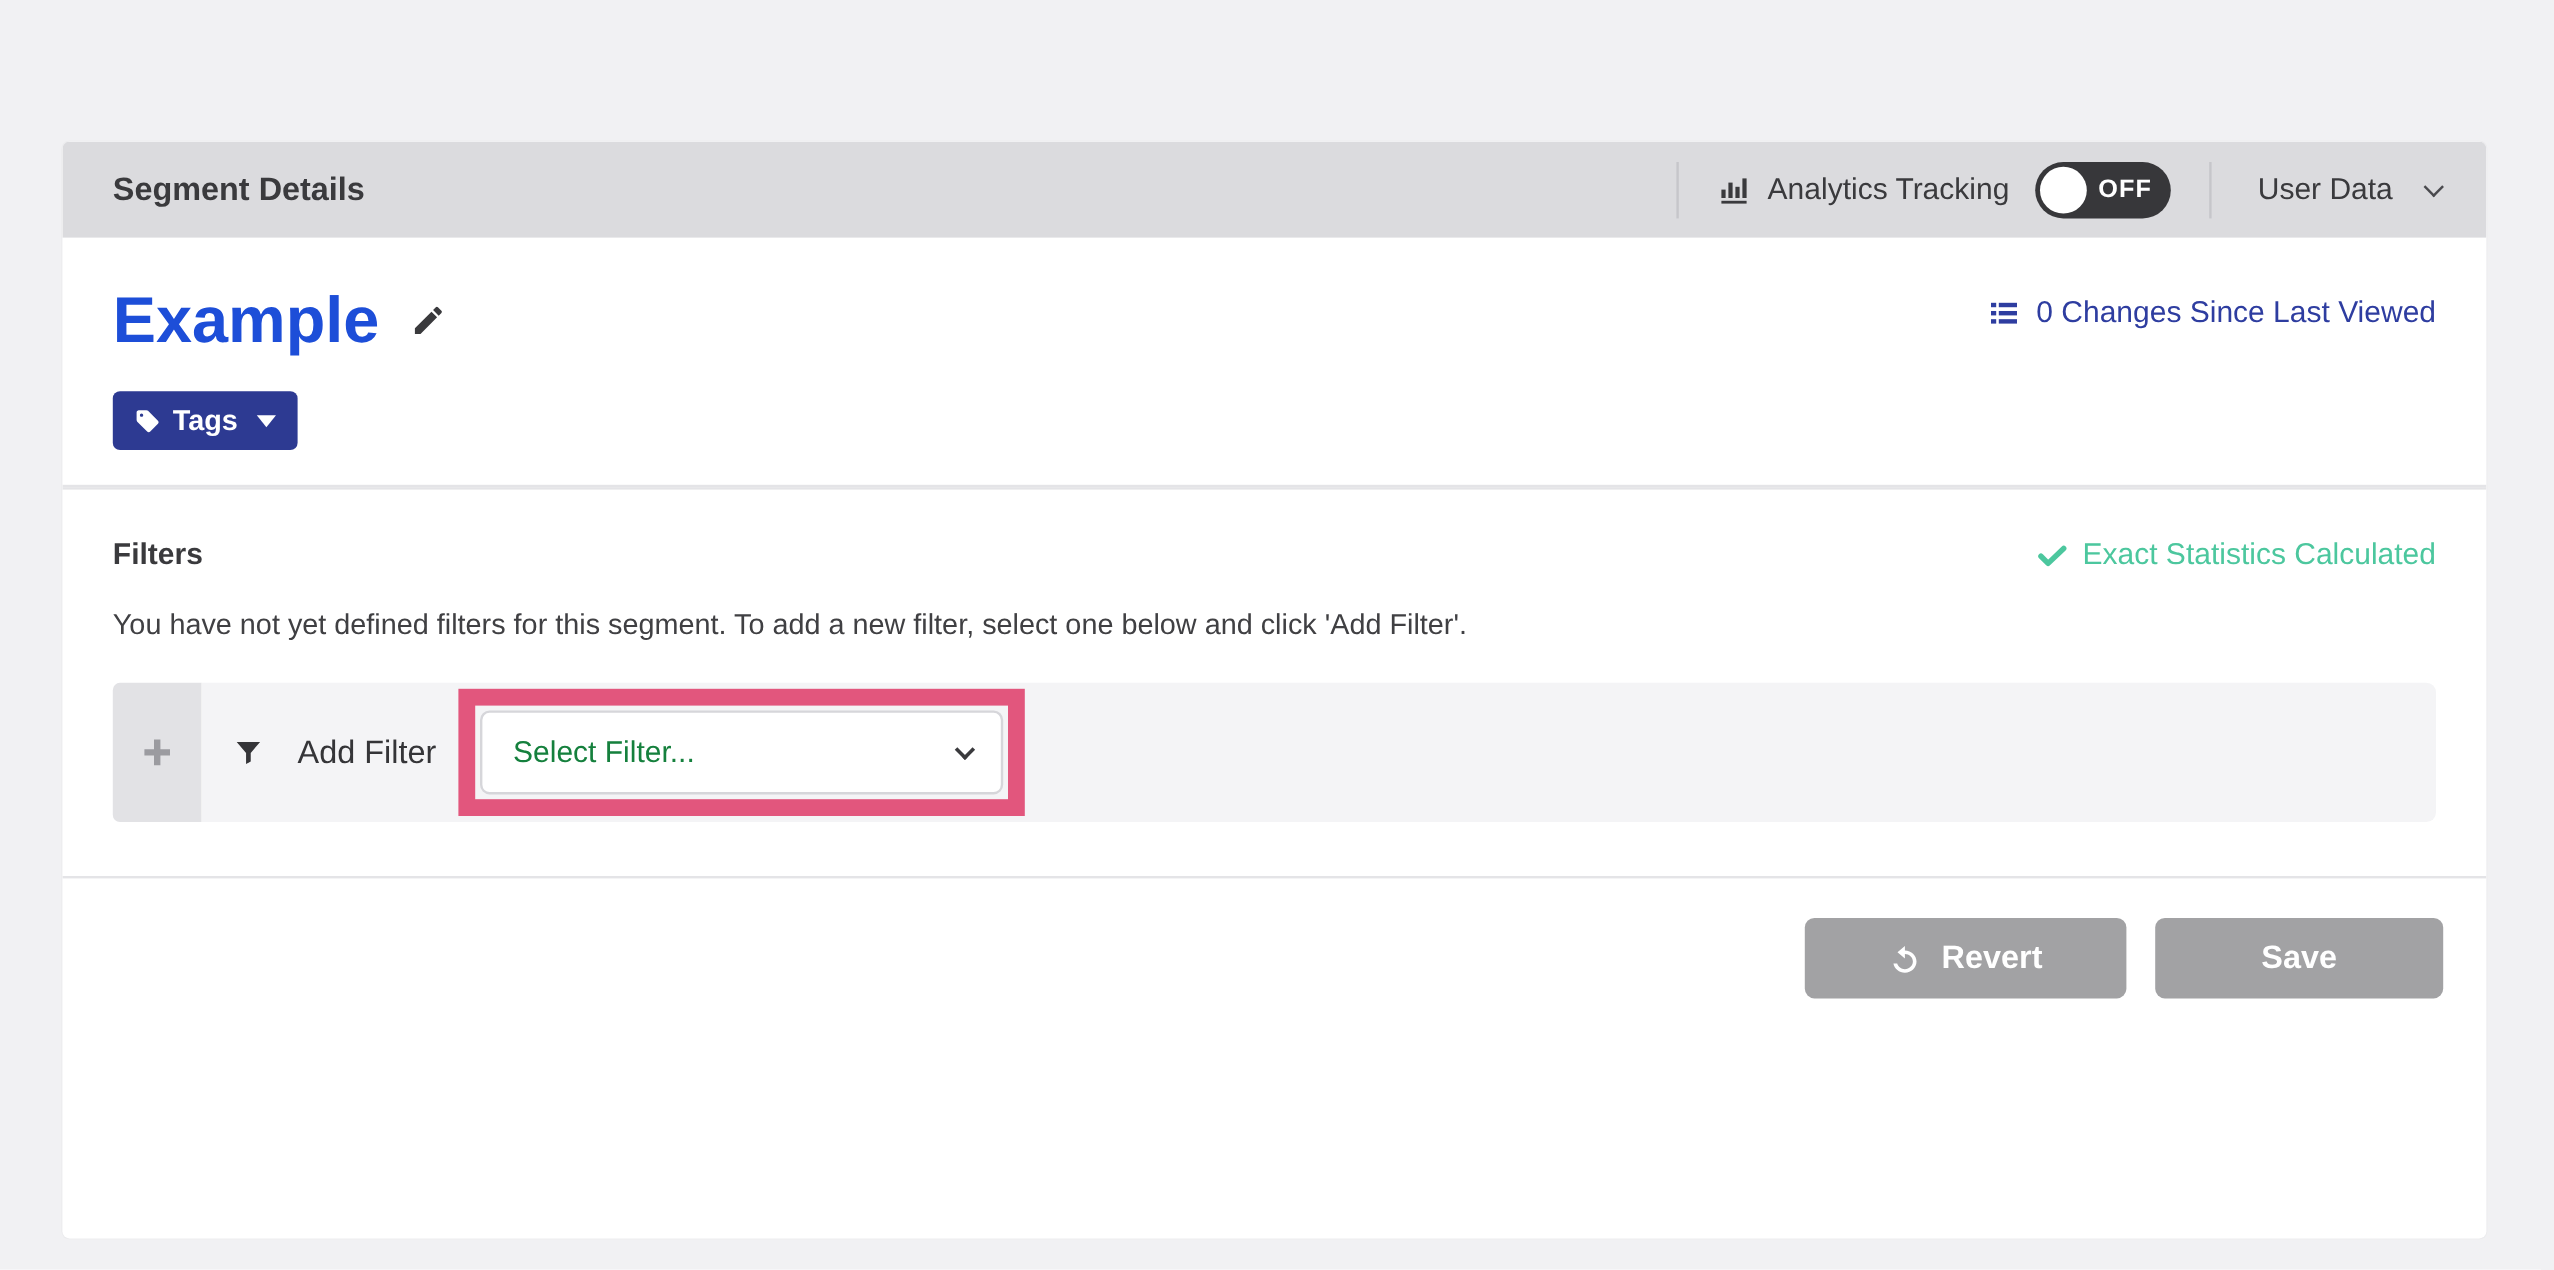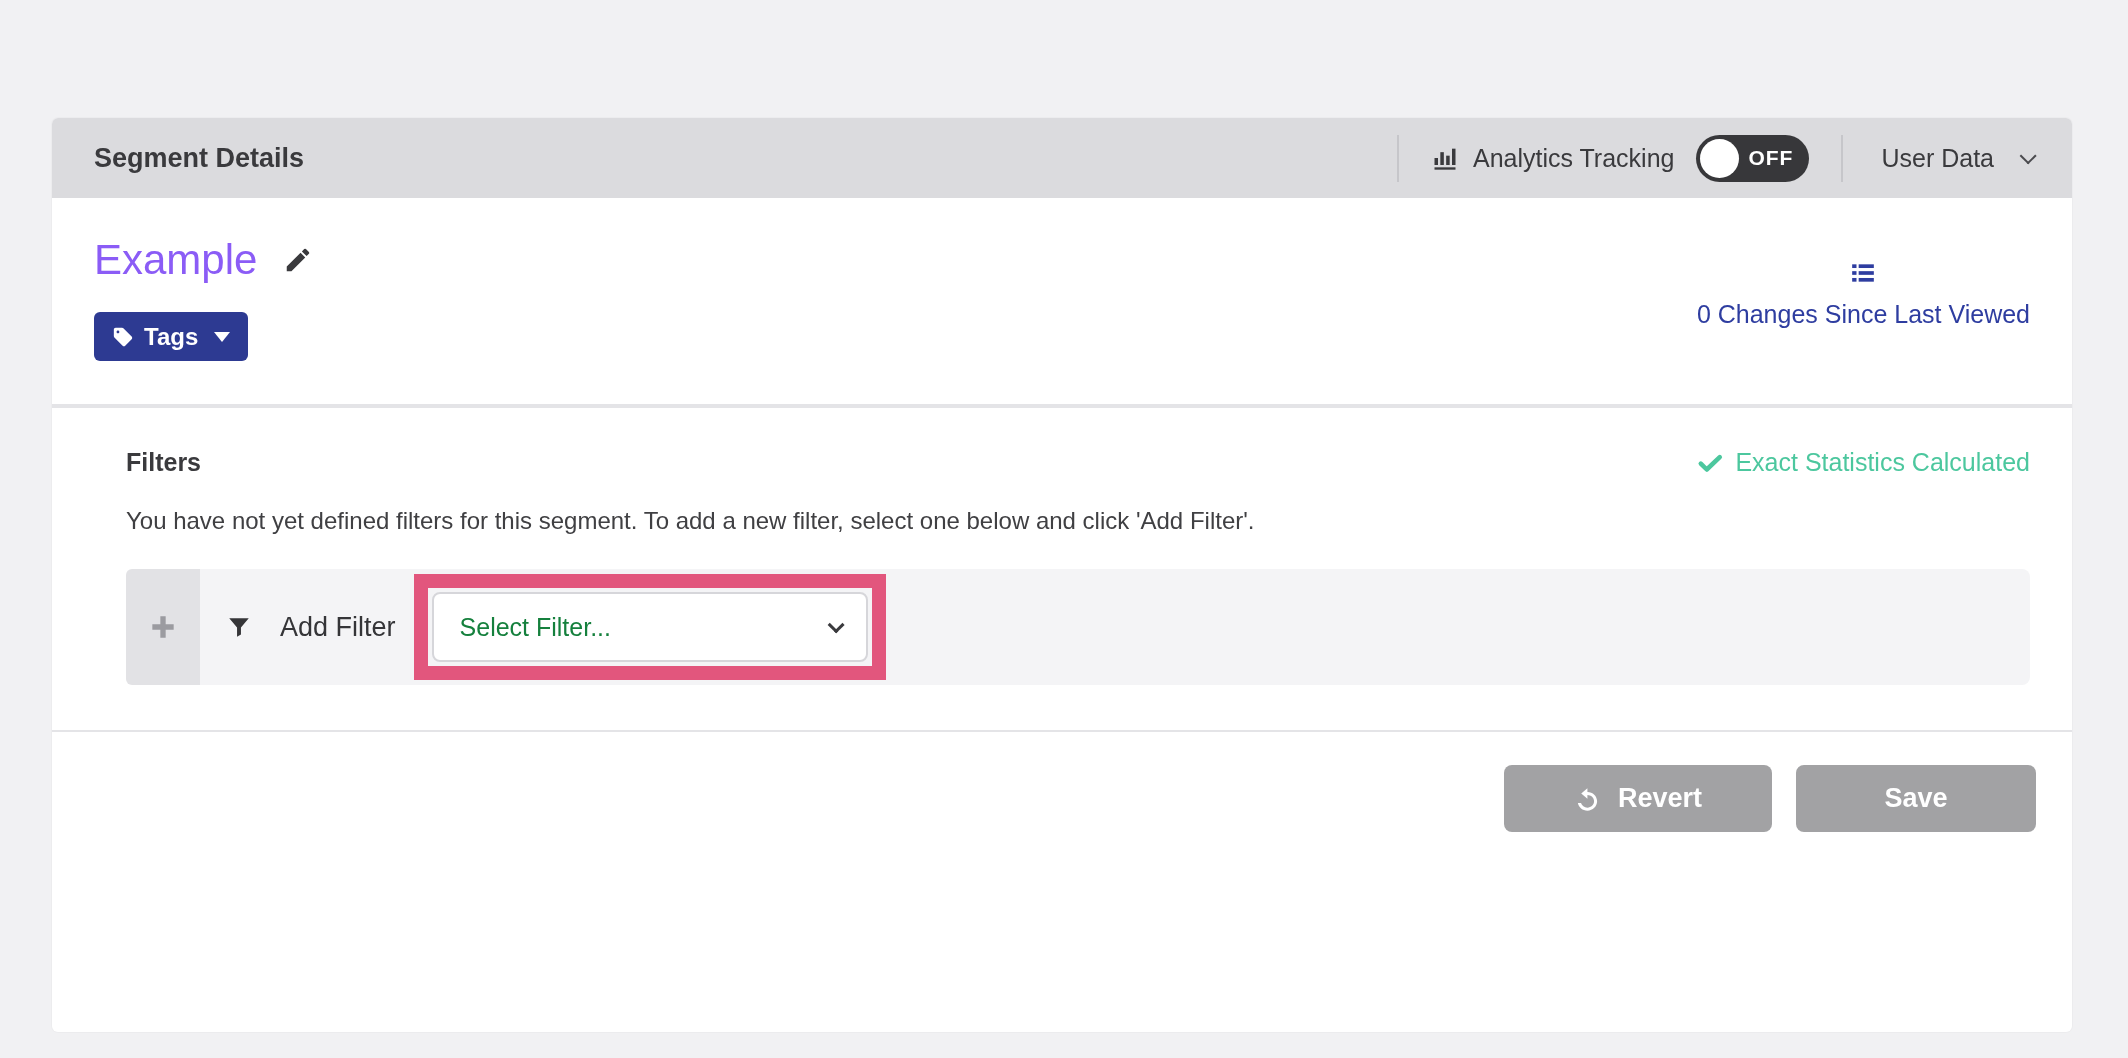--- a/index.html
+++ b/index.html
@@ -86,26 +86,26 @@
   }
   .userdata-block{
     display:flex;align-items:center;gap:26px;padding:0 40px 0 38px;
     font-size:25px;color:#3a3a3d;cursor:pointer;
   }
   .userdata-block .chev{border-width:2.5px;color:#4a4a4e;}
 
   
   .section-title{position:relative;height:206px;padding:38px 42px 0;}
   .name-row{display:flex;align-items:center;gap:26px;}
-  .segment-name{font-size:42px;font-weight:400;color:#8b5cf6;}
+  .segment-name{font-size:54px;font-weight:700;color:#1d4ed8;}
   .pencil-icon{width:30px;height:30px;cursor:pointer;}
   .changes-link{
-    position:absolute;right:42px;top:62px;
+    position:absolute;right:42px;top:48px;
     display:flex;align-items:center;gap:14px;
-    color:var(--link-blue);font-size:25px;cursor:pointer;flex-direction:column;
+    color:var(--link-blue);font-size:25px;cursor:pointer;
   }
   .tags-btn{
     margin-top:28px;min-width:148px;height:49px;border-radius:6px;
     background:var(--primary-blue);color:#fff;border:none;
     display:inline-flex;align-items:center;justify-content:center;gap:10px;
     font-size:24px;font-weight:bold;cursor:pointer;font-family:inherit;
     padding:0 18px;
   }
   .caret-down{
     width:0;height:0;margin-left:6px;
@@ -124,21 +124,21 @@
     border:2px solid #b9b9bd;cursor:pointer;position:relative;flex:0 0 auto;
   }
   .checkbox.checked{background:var(--checkbox-blue);border-color:var(--checkbox-blue);}
   .checkbox.checked::after{
     content:"";position:absolute;left:8px;top:3px;width:9px;height:16px;
     border-right:3.5px solid #fff;border-bottom:3.5px solid #fff;
     transform:rotate(42deg);
   }
 
   
-  .section-filters{height:322px;padding:40px 42px 0;margin-left:32px;}
+  .section-filters{height:322px;padding:40px 42px 0;}
   .filters-head{display:flex;align-items:center;justify-content:space-between;}
   .filters-heading{font-size:25px;font-weight:bold;color:#3a3a3d;}
   .exact-status{
     display:flex;align-items:center;gap:12px;
     color:var(--success-green);font-size:25px;
   }
   .filters-desc{margin-top:30px;font-size:24px;color:#404043;}
   .filter-row{margin-top:34px;height:116px;display:flex;}
   .plus-cell{
     width:74px;background:var(--plus-cell-gray);

